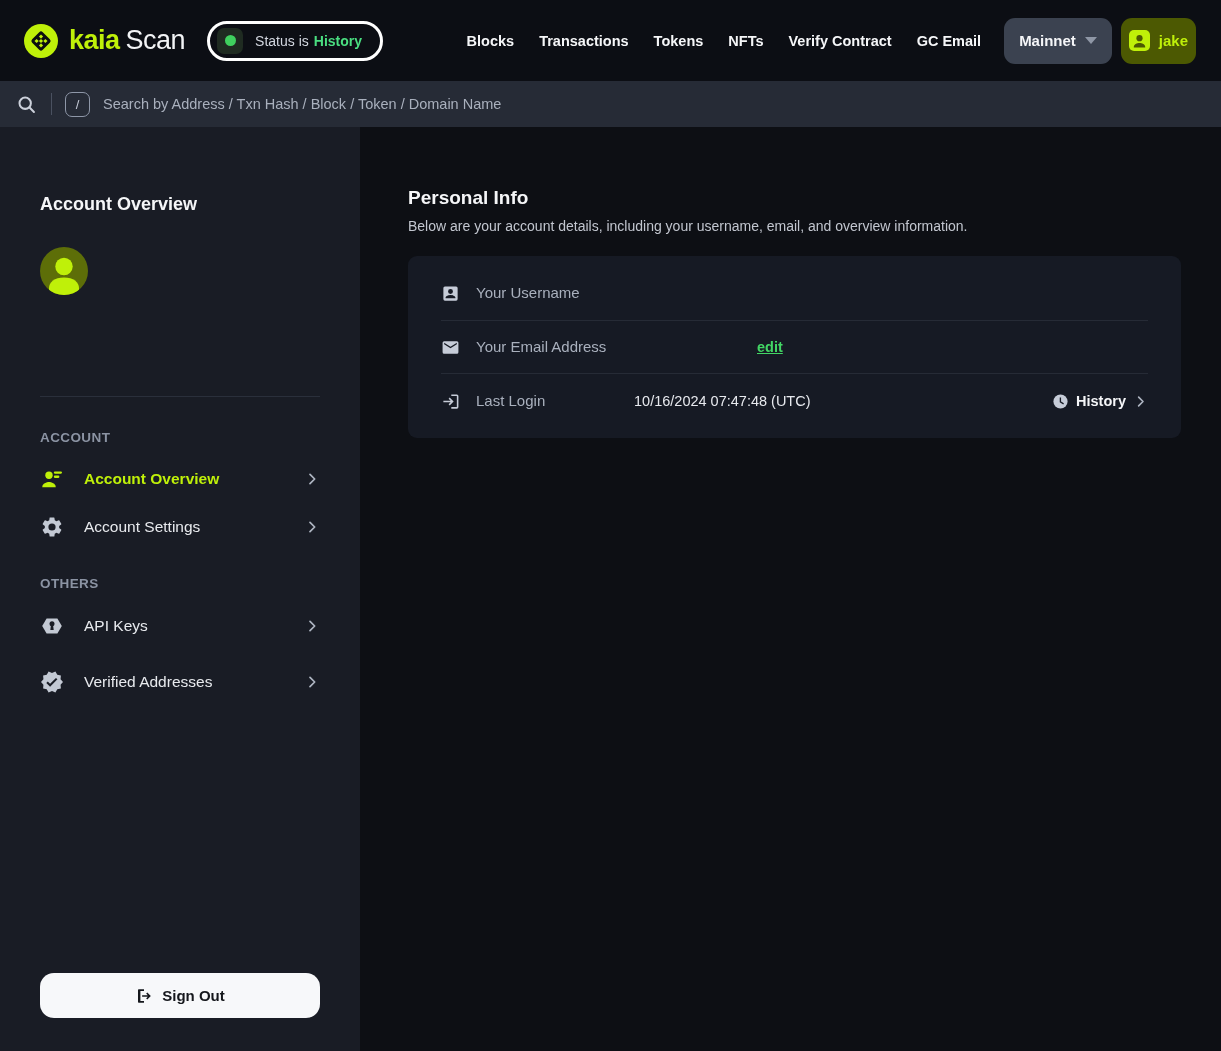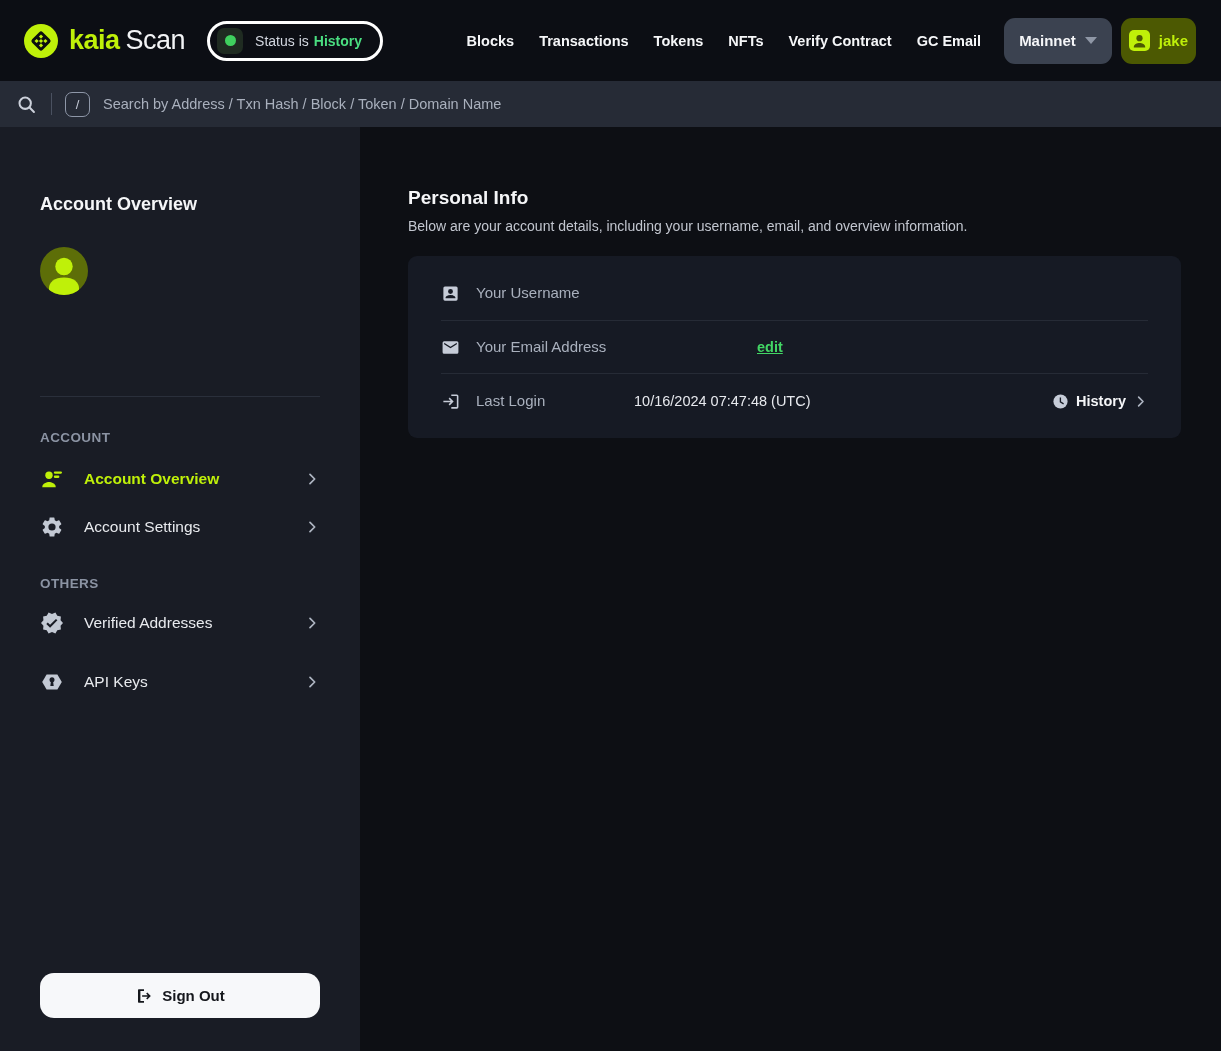--- a/index.html
+++ b/index.html
@@ -192,50 +192,50 @@
       <span class="lbl">Account Settings</span>
       <span class="chev">
         <svg width="16" height="16" viewBox="0 0 24 24" fill="none" stroke="#aeb5c2" stroke-width="2.6" stroke-linecap="round" stroke-linejoin="round">
             <path d="M9 5l7 7-7 7"></path>
           </svg>
       </span>
     </div>
 
     <div class="sb-section mt25">OTHERS</div>
 
+    <div class="sb-item mt11">
+      <span class="icon">
+        <svg width="24" height="24" viewBox="0 0 24 24">
+          <path d="M2.2 12l4.4-7.4h10.8L21.8 12l-4.4 7.4H6.6z" fill="#c3c9d4"></path>
+          <circle cx="12" cy="9.8" r="2.5" fill="#191c25"></circle>
+          <path d="M10.9 11.5h2.2l.6 4.6h-3.4z" fill="#191c25"></path>
+        </svg>
+      </span>
+      <span class="lbl">API Keys</span>
+      <span class="chev">
+        <svg width="16" height="16" viewBox="0 0 24 24" fill="none" stroke="#aeb5c2" stroke-width="2.6" stroke-linecap="round" stroke-linejoin="round">
+            <path d="M9 5l7 7-7 7"></path>
+          </svg>
+      </span>
+    </div>
+
     <div class="sb-item mt8">
       <span class="icon">
         <svg width="24" height="24" viewBox="0 0 24 24" fill="#c3c9d4" fill-rule="evenodd">
           <path d="M23 12l-2.44-2.79.34-3.69-3.61-.82-1.89-3.2L12 2.96 8.6 1.5 6.71 4.69 3.1 5.5l.34 3.7L1 12l2.44 2.79-.34 3.7 3.61.82L8.6 22.5l3.4-1.47 3.4 1.46 1.89-3.19 3.61-.82-.34-3.69L23 12zm-12.91 4.72l-3.8-3.81 1.48-1.48 2.32 2.33 5.85-5.87 1.48 1.48-7.33 7.35z"></path>
         </svg>
       </span>
       <span class="lbl">Verified Addresses</span>
       <span class="chev">
         <svg width="16" height="16" viewBox="0 0 24 24" fill="none" stroke="#aeb5c2" stroke-width="2.6" stroke-linecap="round" stroke-linejoin="round">
             <path d="M9 5l7 7-7 7"></path>
           </svg>
       </span>
     </div>
 
-    <div class="sb-item mt11">
-      <span class="icon">
-        <svg width="24" height="24" viewBox="0 0 24 24">
-          <path d="M2.2 12l4.4-7.4h10.8L21.8 12l-4.4 7.4H6.6z" fill="#c3c9d4"></path>
-          <circle cx="12" cy="9.8" r="2.5" fill="#191c25"></circle>
-          <path d="M10.9 11.5h2.2l.6 4.6h-3.4z" fill="#191c25"></path>
-        </svg>
-      </span>
-      <span class="lbl">API Keys</span>
-      <span class="chev">
-        <svg width="16" height="16" viewBox="0 0 24 24" fill="none" stroke="#aeb5c2" stroke-width="2.6" stroke-linecap="round" stroke-linejoin="round">
-            <path d="M9 5l7 7-7 7"></path>
-          </svg>
-      </span>
-    </div>
-
     <button class="signout-btn">
       <span class="icon">
         <svg width="18" height="18" viewBox="0 0 24 24" fill="#15171c">
           <path d="M5 3h7v2.2H7.2v13.6H12V21H5a1 1 0 0 1-1-1V4a1 1 0 0 1 1-1zm11.4 4.3l-1.5 1.5 2.1 2.1H9.5v2.2h7.5l-2.1 2.1 1.5 1.5 4.7-4.7-4.7-4.7z"></path>
         </svg>
       </span>
       <span>Sign Out</span>
     </button>
   </aside>
 

